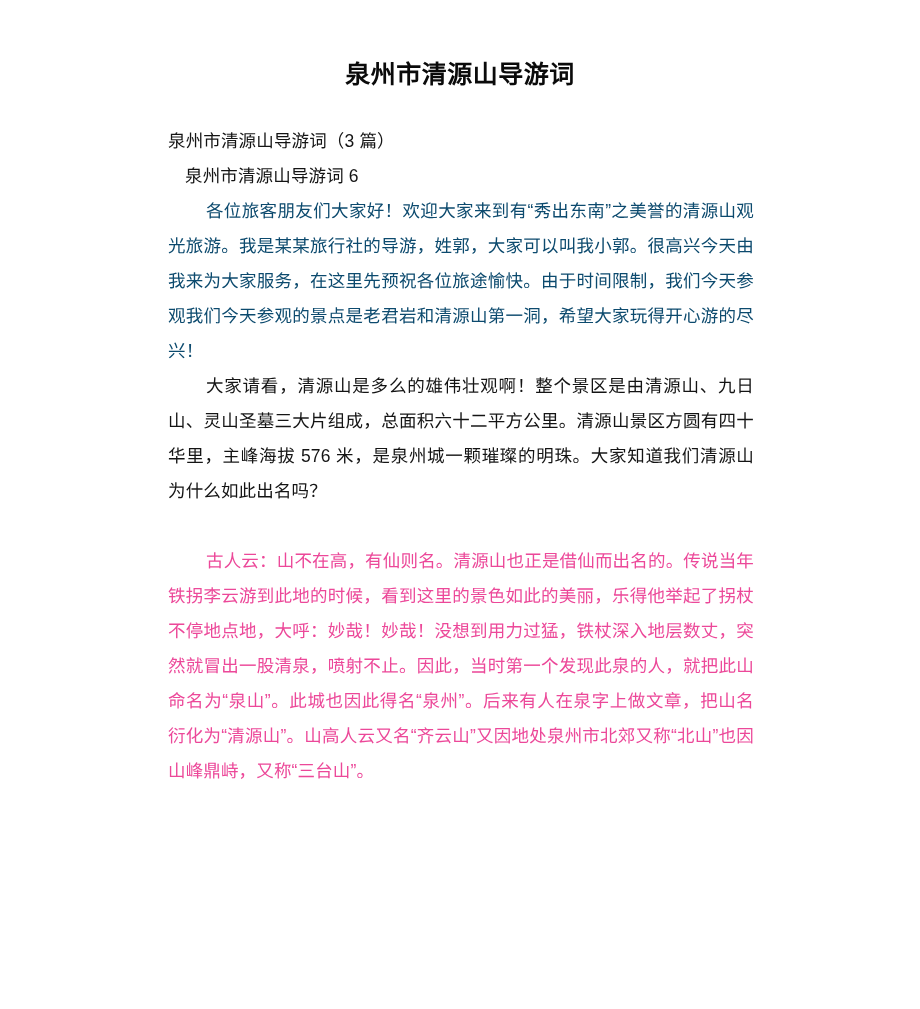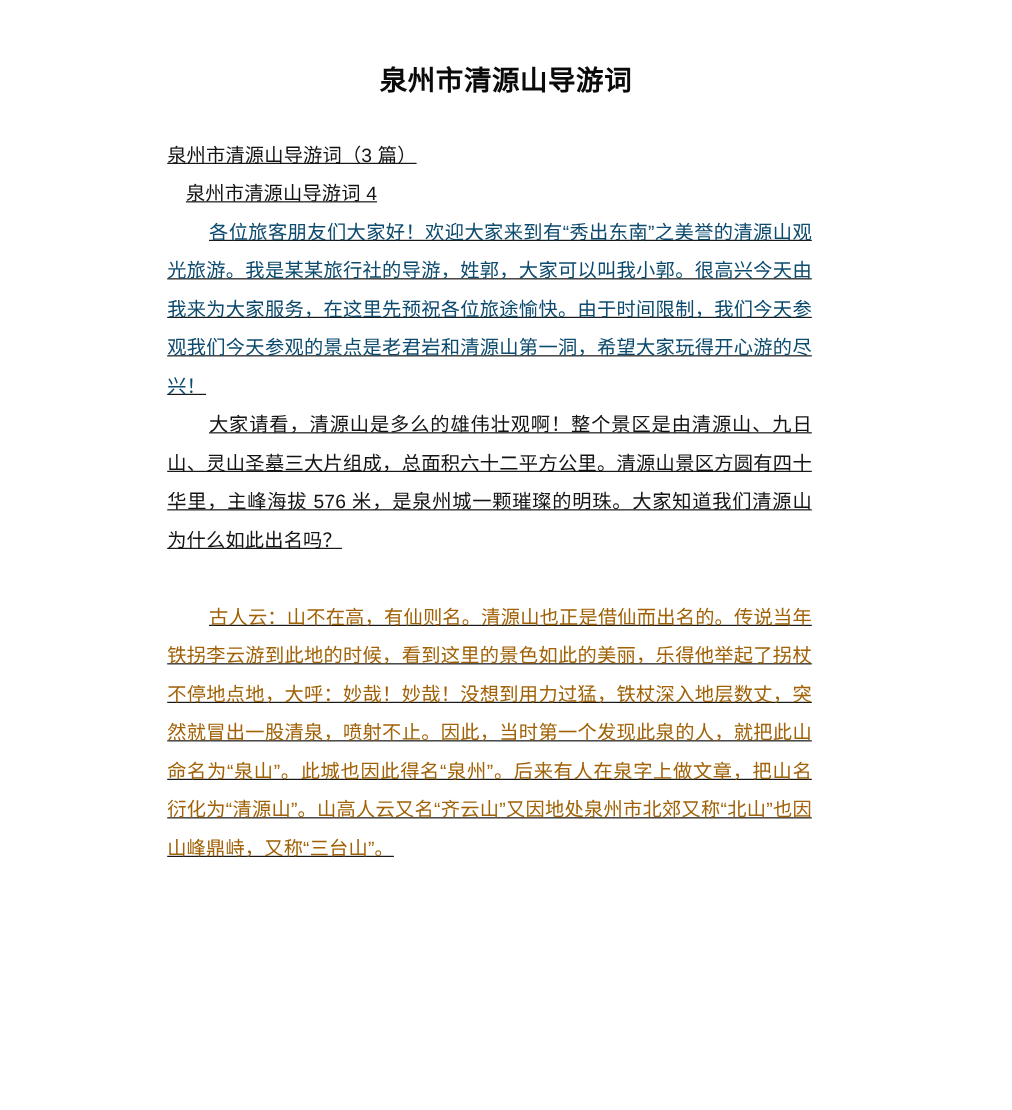--- a/index.html
+++ b/index.html
@@ -36,23 +36,22 @@
     font-size: 25px;
     font-weight: bold;
     letter-spacing: 0.5px;
     line-height: 34px;
     color: #0a0a0a;
   }
 
   .body-block {
     position: absolute;
     top: 124px;
-    left: 152px;
+    left: 168px;
     width: 586px;
-    text-decoration: underline;
   }
 
   .para {
     margin: 0;
     font-size: 17.5px;
     line-height: 35px;
     color: #141414;
     text-align: justify;
     text-justify: inter-ideograph;
     letter-spacing: 0.15px;
@@ -74,26 +73,26 @@
 <body style="background: rgb(255, 255, 255);">
 
 <div class="page" style="background: rgb(255, 255, 255);">
 
   <h1 class="doc-title" style="color: rgb(10, 10, 10);">泉州市清源山导游词</h1>
 
   <div class="body-block">
 
     <p class="para indent-0" style="color: rgb(20, 20, 20);">泉州市清源山导游词（3 篇）</p>
 
-    <p class="para indent-1" style="color: rgb(20, 20, 20);">泉州市清源山导游词 4</p>
+    <p class="para indent-1" style="color: rgb(20, 20, 20);">泉州市清源山导游词 6</p>
 
     <p class="para indent-2" style="color: #0c4a6e;">各位旅客朋友们大家好！欢迎大家来到有“秀出东南”之美誉的清源山观光旅游。我是某某旅行社的导游，姓郭，大家可以叫我小郭。很高兴今天由我来为大家服务，在这里先预祝各位旅途愉快。由于时间限制，我们今天参观我们今天参观的景点是老君岩和清源山第一洞，希望大家玩得开心游的尽兴！</p>
 
     <p class="para indent-2" style="color: rgb(20, 20, 20);">大家请看，清源山是多么的雄伟壮观啊！整个景区是由清源山、九日山、灵山圣墓三大片组成，总面积六十二平方公里。清源山景区方圆有四十华里，主峰海拔 576 米，是泉州城一颗璀璨的明珠。大家知道我们清源山为什么如此出名吗？</p>
 
     <div class="spacer-line"></div>
 
-    <p class="para indent-2" style="color: #a16207;">古人云：山不在高，有仙则名。清源山也正是借仙而出名的。传说当年铁拐李云游到此地的时候，看到这里的景色如此的美丽，乐得他举起了拐杖不停地点地，大呼：妙哉！妙哉！没想到用力过猛，铁杖深入地层数丈，突然就冒出一股清泉，喷射不止。因此，当时第一个发现此泉的人，就把此山命名为“泉山”。此城也因此得名“泉州”。后来有人在泉字上做文章，把山名衍化为“清源山”。山高人云又名“齐云山”又因地处泉州市北郊又称“北山”也因山峰鼎峙，又称“三台山”。</p>
+    <p class="para indent-2" style="color: #ec4899;">古人云：山不在高，有仙则名。清源山也正是借仙而出名的。传说当年铁拐李云游到此地的时候，看到这里的景色如此的美丽，乐得他举起了拐杖不停地点地，大呼：妙哉！妙哉！没想到用力过猛，铁杖深入地层数丈，突然就冒出一股清泉，喷射不止。因此，当时第一个发现此泉的人，就把此山命名为“泉山”。此城也因此得名“泉州”。后来有人在泉字上做文章，把山名衍化为“清源山”。山高人云又名“齐云山”又因地处泉州市北郊又称“北山”也因山峰鼎峙，又称“三台山”。</p>
 
 
   </div>
 
 </div>
 
 </body></html>

